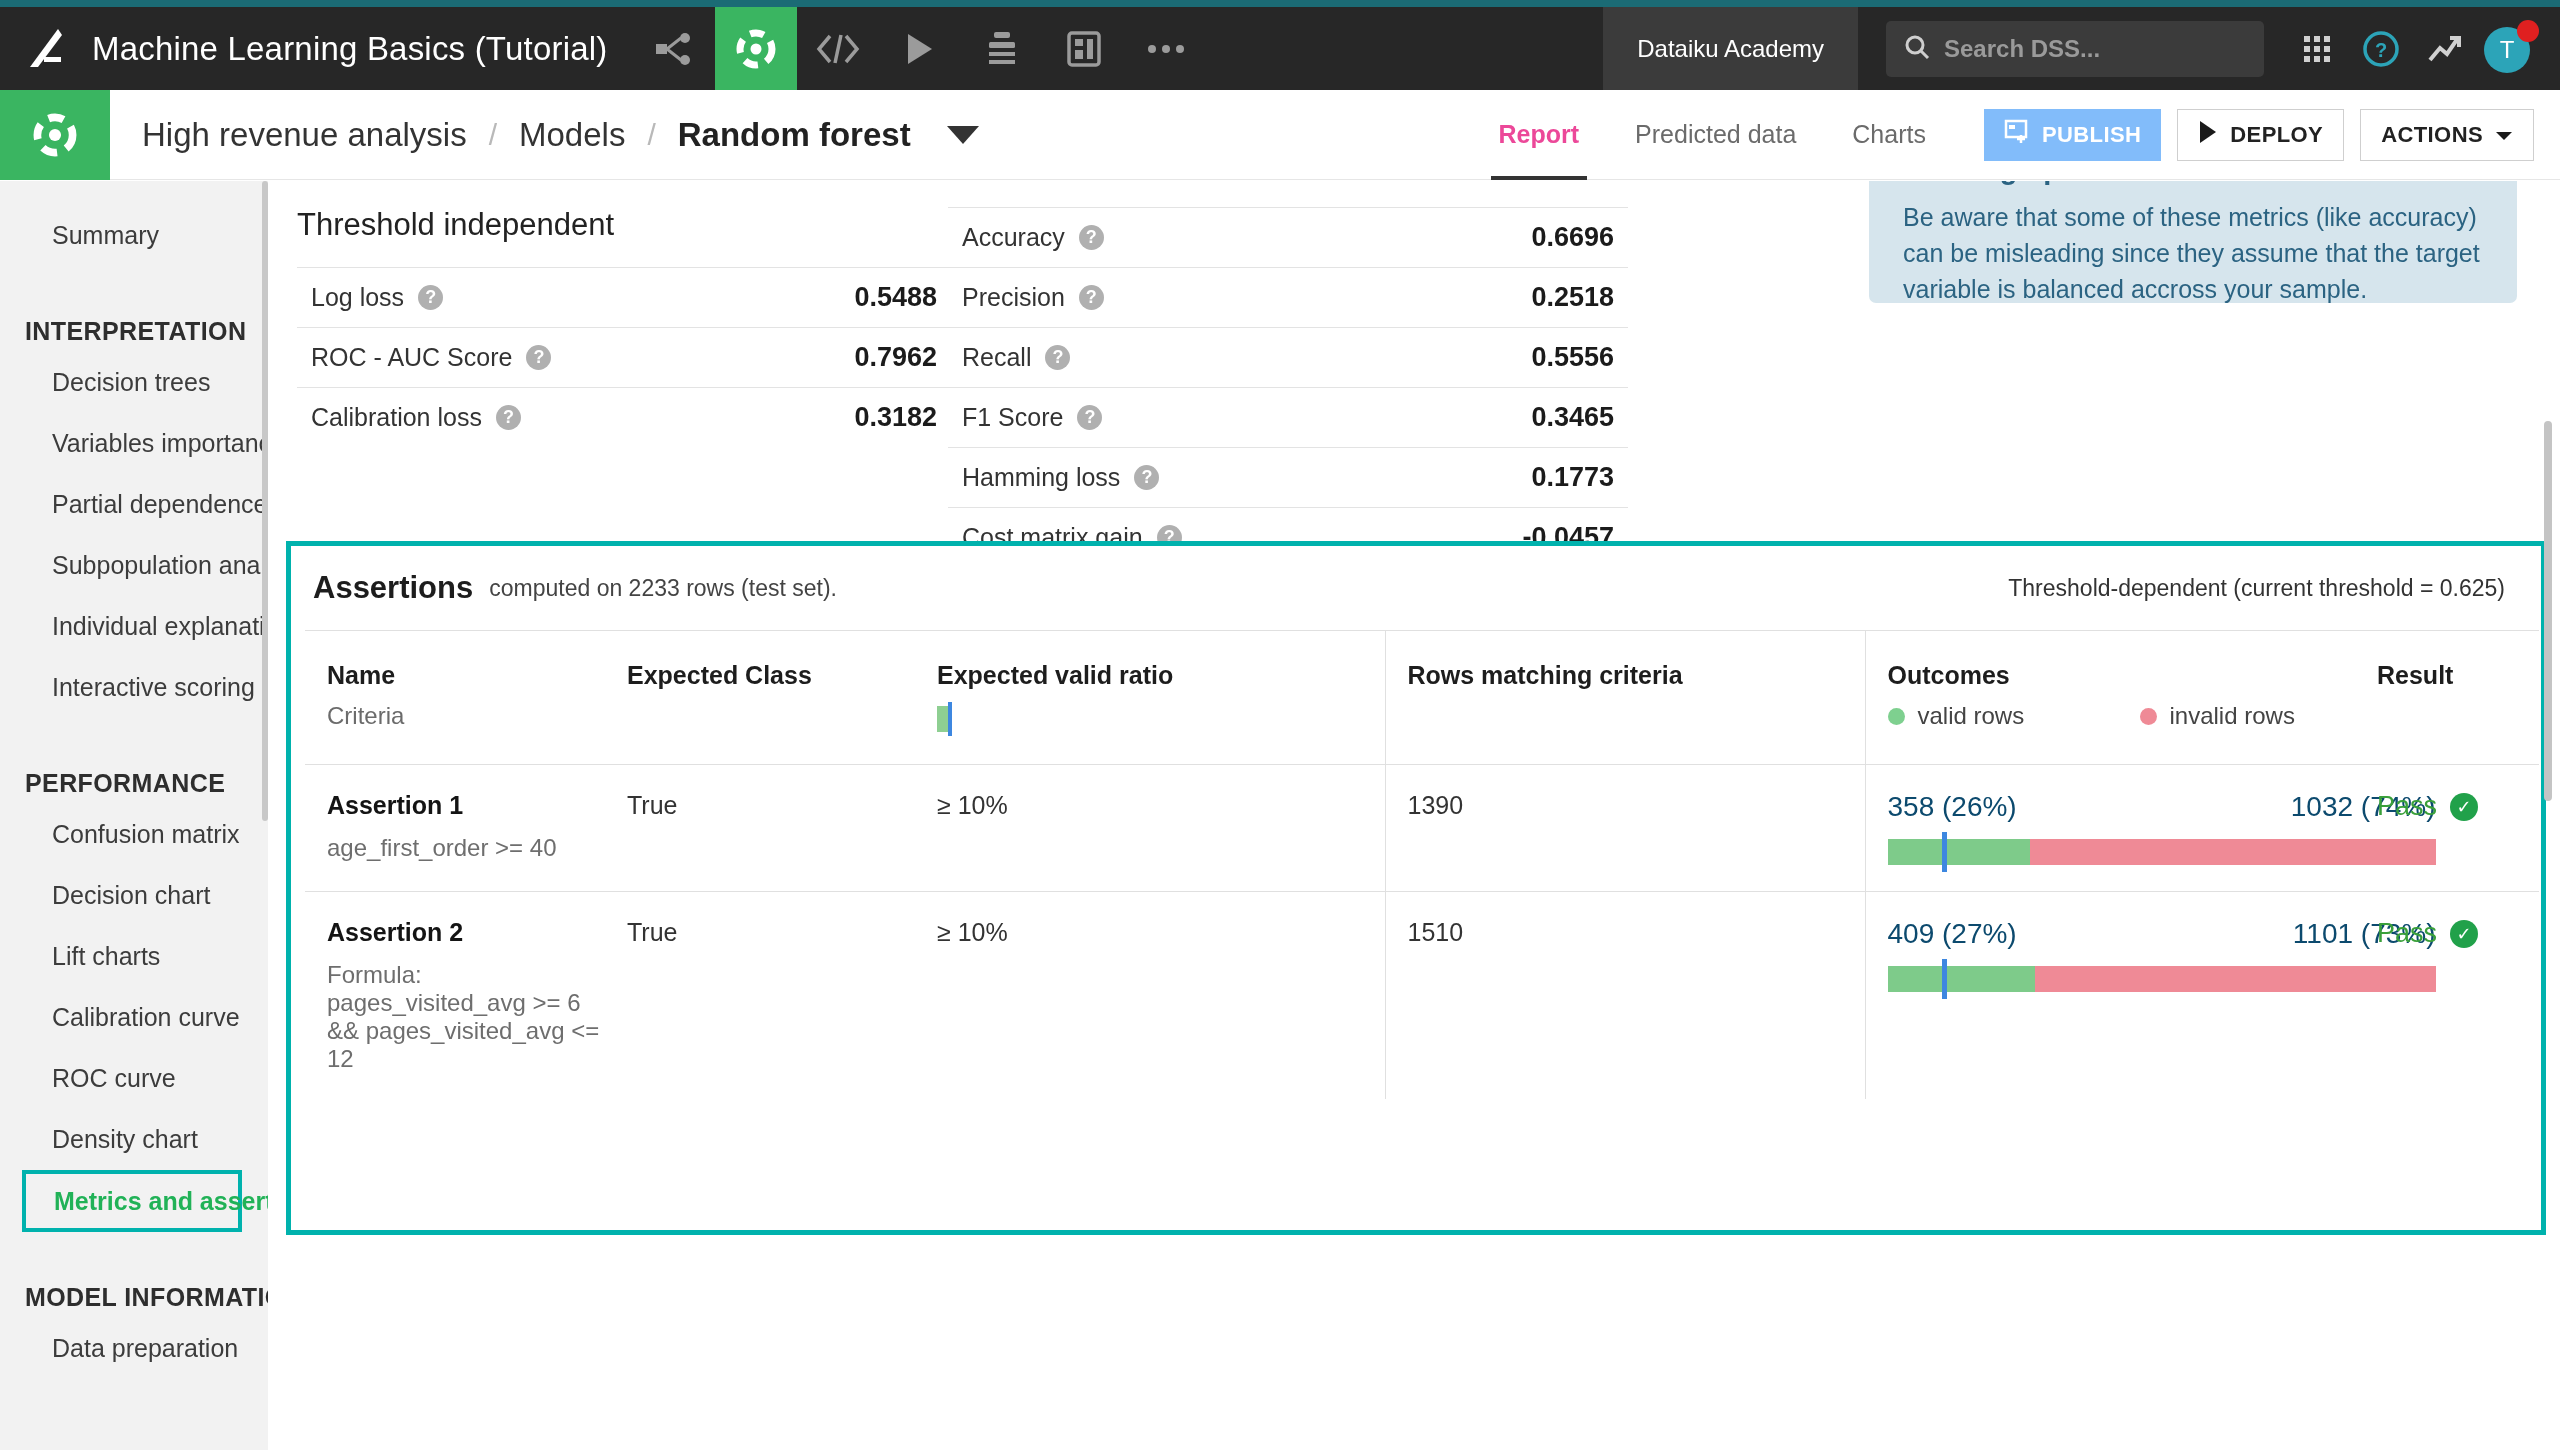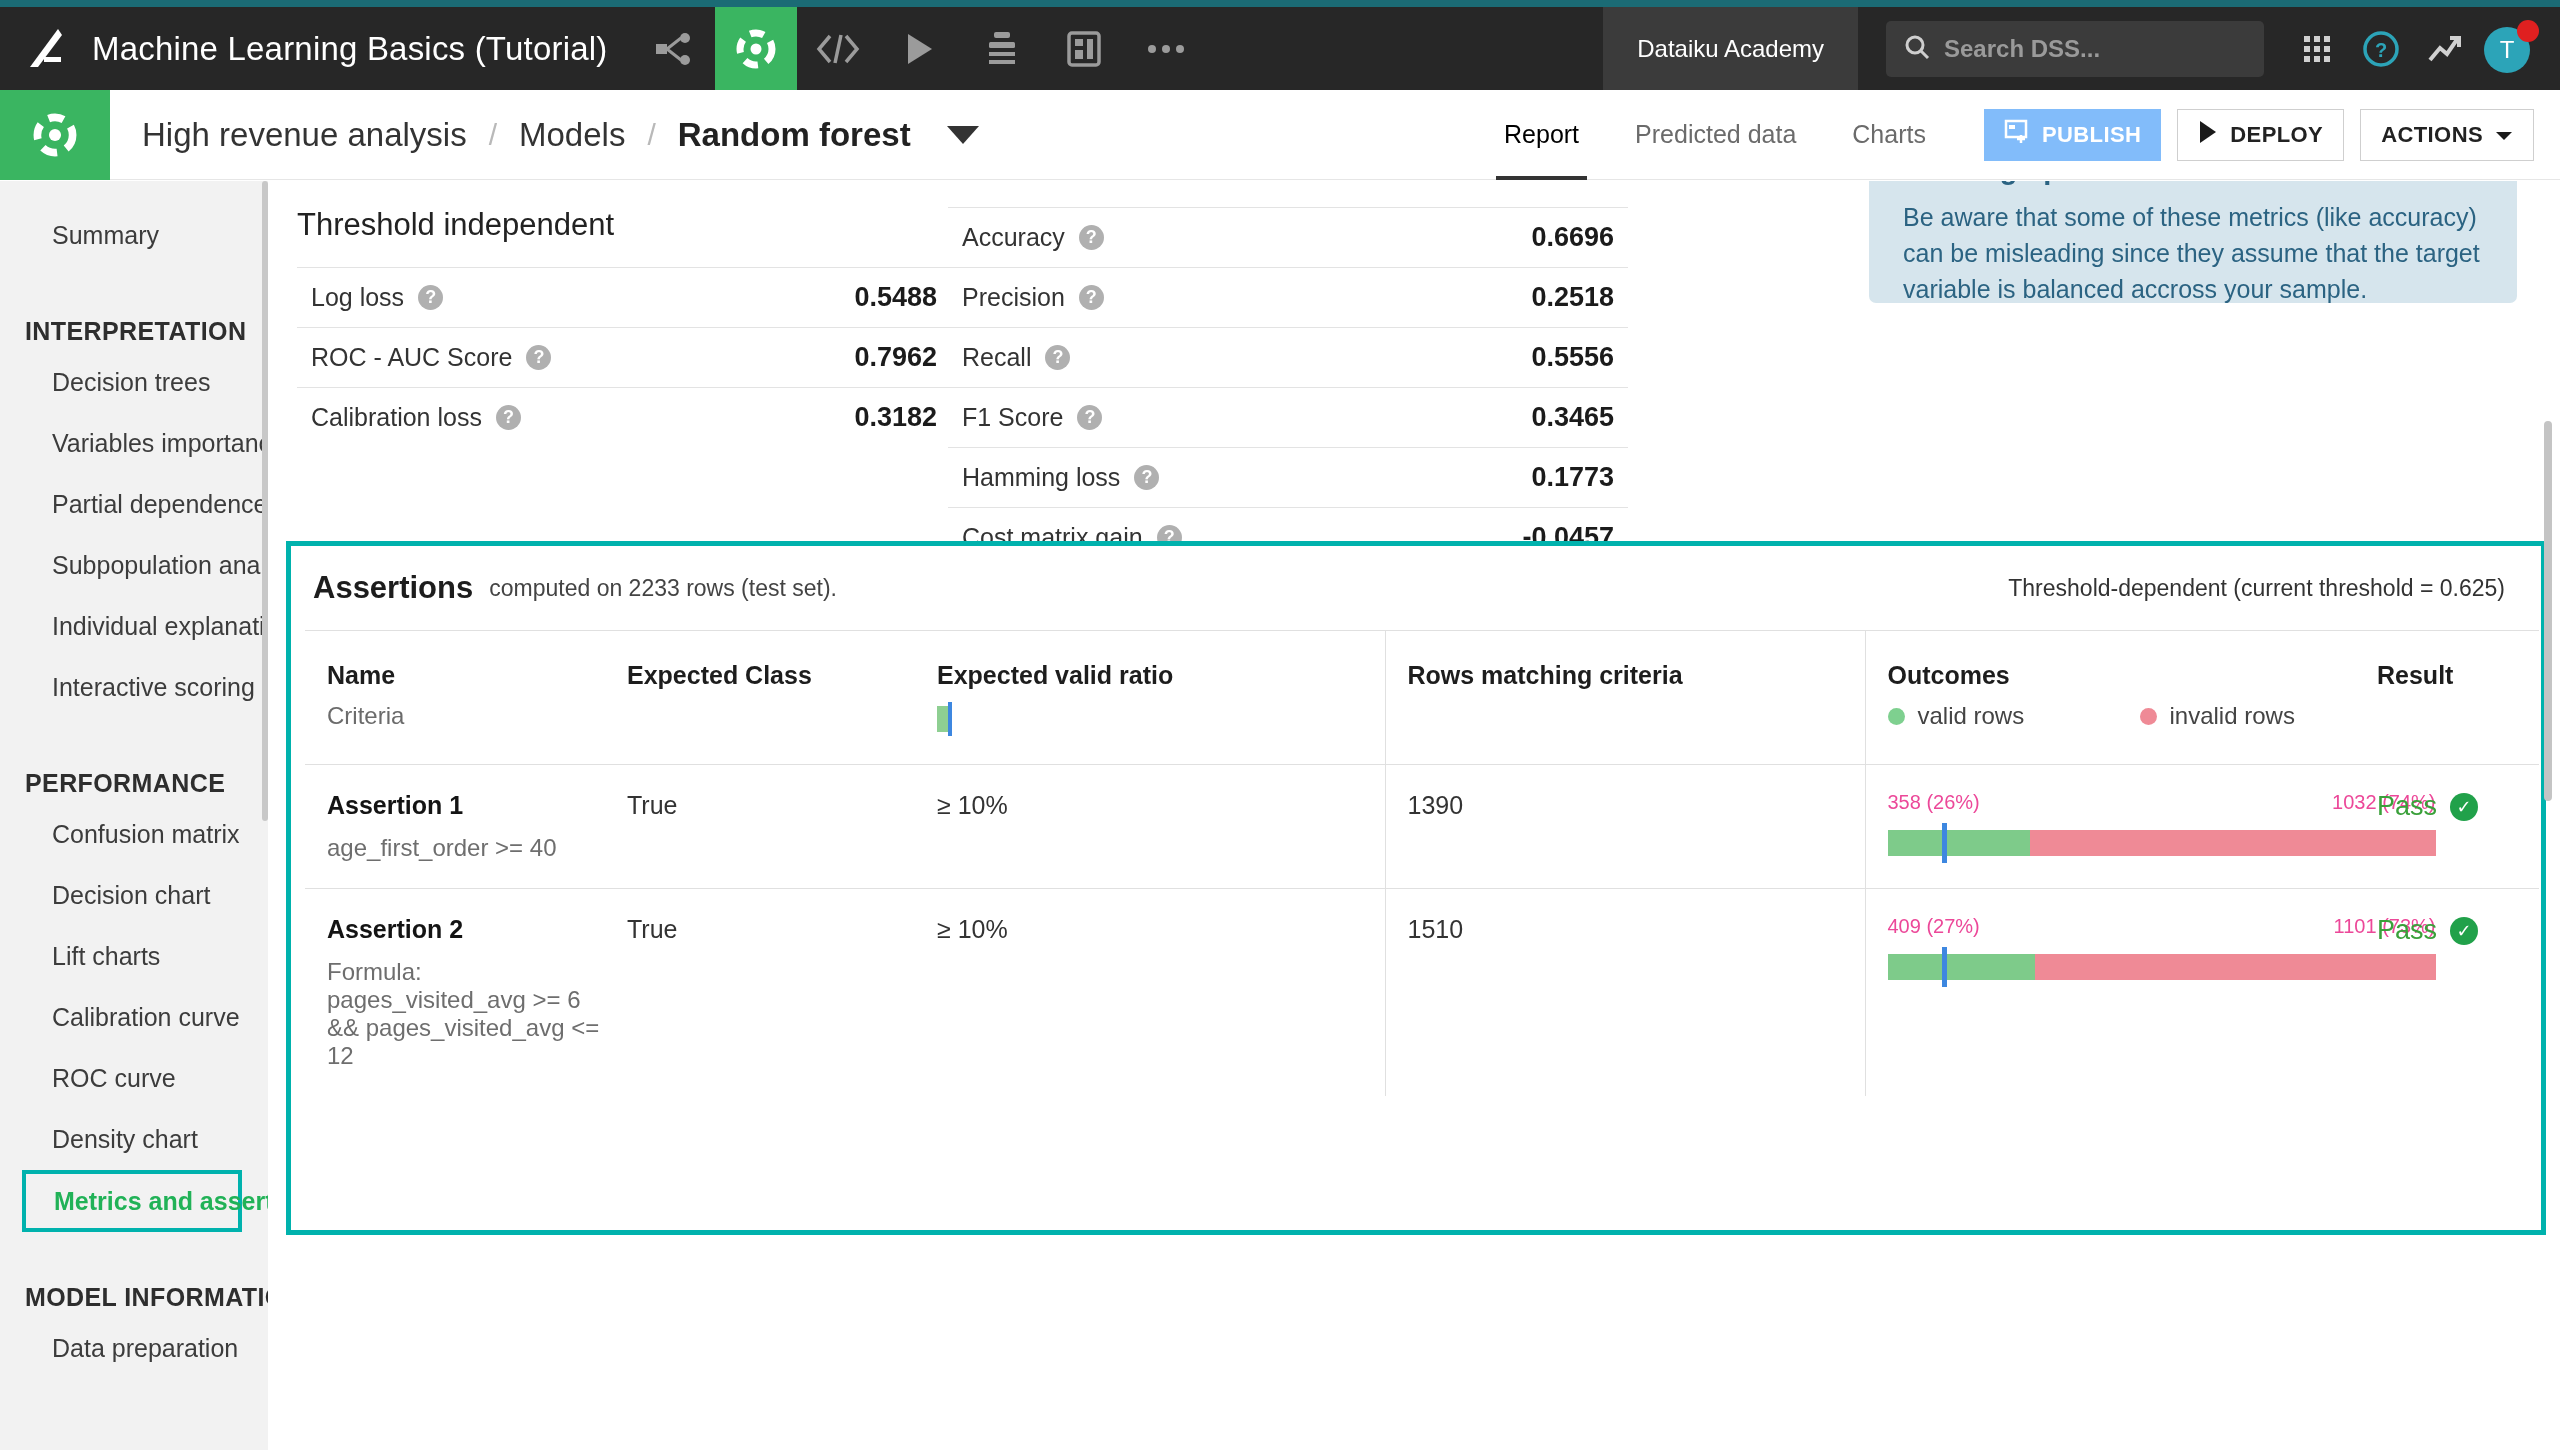--- a/index.html
+++ b/index.html
@@ -73,21 +73,21 @@
   .caret-down {
     width: 0; height: 0; border-left: 16px solid transparent; border-right: 16px solid transparent;
     border-top: 18px solid #333333; margin-left: 14px;
   }
   .crumb-spacer { flex: 1; }
   .tabs { display: flex; align-items: center; gap: 0; height: 90px; }
   .tab {
     font-size: 25px; color: #6b6b6b; padding: 0 28px; height: 90px;
     display: flex; align-items: center; position: relative; white-space: nowrap;
   }
-  .tab.active { color: #000000; font-weight: normal; }
+  .tab.active { color: #ec4899; font-weight: bold; }
   .tab.active::after {
     content: ""; position: absolute; bottom: 0; left: 20px; right: 20px; height: 4px; background: #333333;
   }
   .btns { display: flex; align-items: center; gap: 16px; margin-left: 30px; margin-right: 26px; }
   .btn {
     height: 52px; display: flex; align-items: center; gap: 12px; padding: 0 20px;
     font-size: 22px; font-weight: bold; letter-spacing: .4px; white-space: nowrap;
   }
   .btn.publish { background: #82bcfa; color: #ffffff; }
   .btn.outline { background: #ffffff; color: #222222; border: 1px solid #cfcfcf; }
@@ -178,21 +178,21 @@
 
   .legend-chip { display: flex; align-items: center; gap: 13px; font-size: 24px; color: #444444; font-weight: normal; }
   .dot-g { width: 17px; height: 17px; border-radius: 50%; background: #7ed08f; }
   .dot-r { width: 17px; height: 17px; border-radius: 50%; background: #ef8a96; }
   .legend-row { display: flex; margin-top: 12px; }
   .legend-row .a { width: 252px; }
   .mini-bar { position: relative; width: 20px; height: 34px; margin-top: 12px; }
   .mini-bar .g { position: absolute; left: 0; top: 4px; width: 14px; height: 26px; background: #8ecf92; }
   .mini-bar .b { position: absolute; left: 11px; top: 0; width: 4px; height: 34px; background: #3d87e0; }
 
-  .oc-nums { display: flex; justify-content: space-between; width: 548px; font-size: 20px; color: #ec4899; }
+  .oc-nums { display: flex; justify-content: space-between; width: 548px; font-size: 28px; color: #0c4a6e; }
   .oc-bar { position: relative; width: 548px; height: 26px; margin-top: 16px; background: #ef8a96; }
   .oc-bar .green { position: absolute; left: 0; top: 0; height: 26px; background: #7ecb8a; }
   .oc-bar .marker { position: absolute; top: -7px; width: 5px; height: 40px; background: #3d87e0; }
 
   .result { display: flex; align-items: center; gap: 13px; font-size: 27px; color: #3aa03a; }
   .check {
     width: 28px; height: 28px; border-radius: 50%; background: #21a14a; color: #fff;
     font-size: 18px; display: flex; align-items: center; justify-content: center;
   }
 </style>

